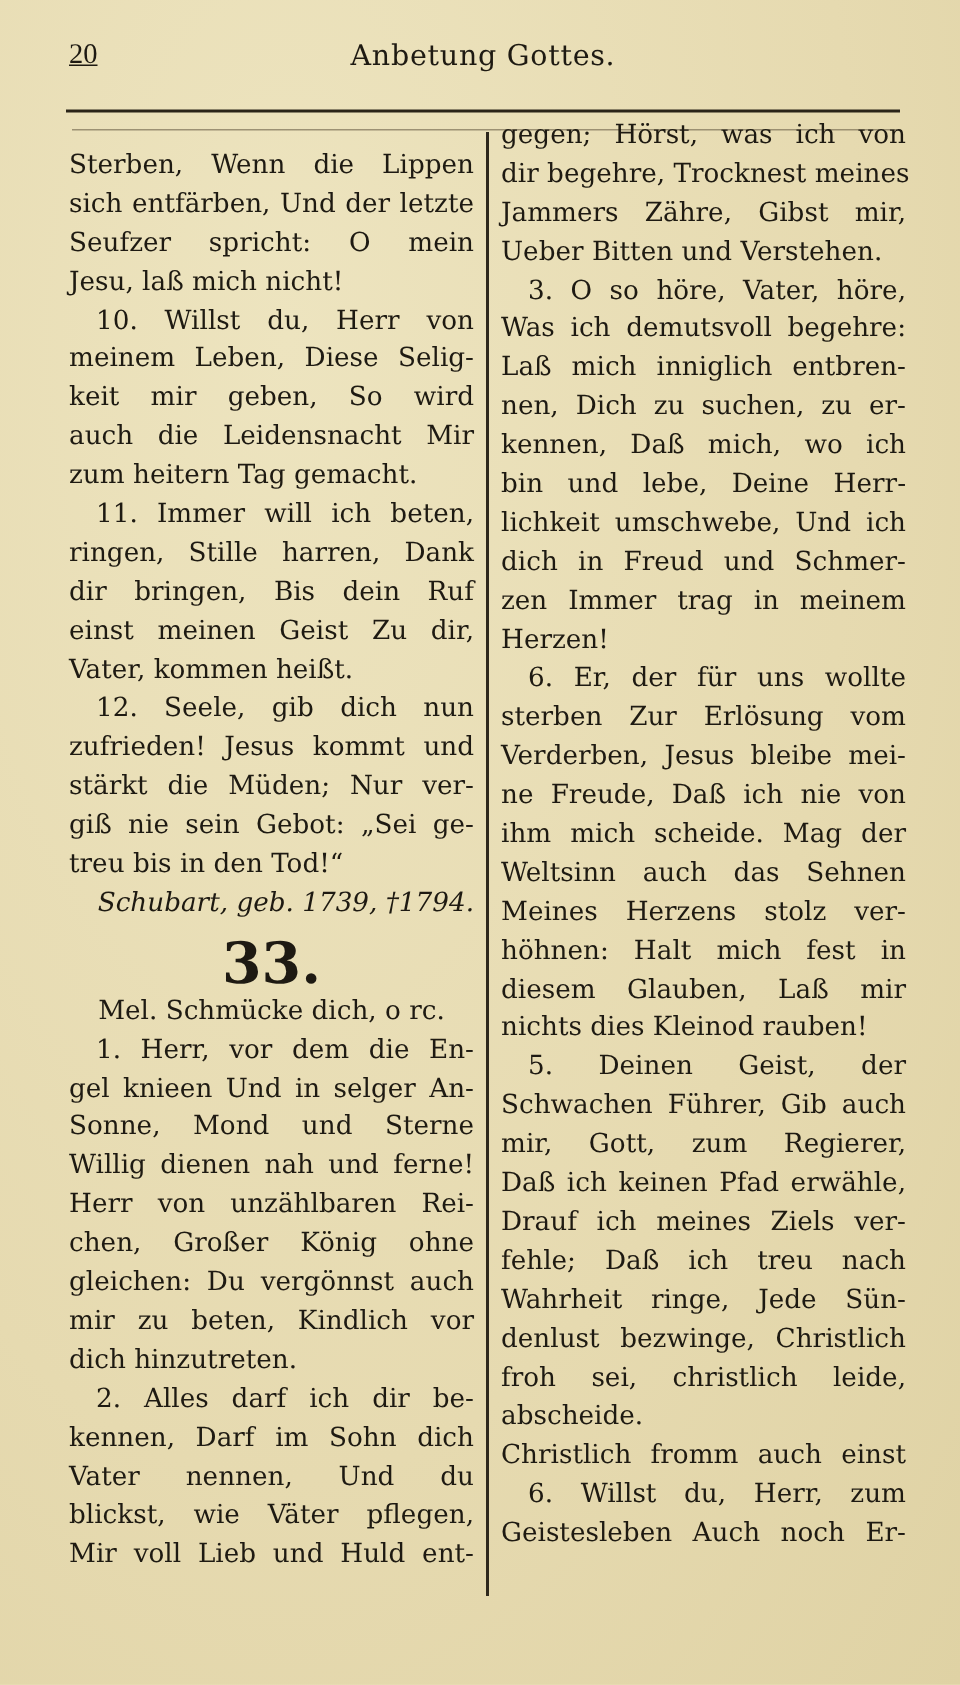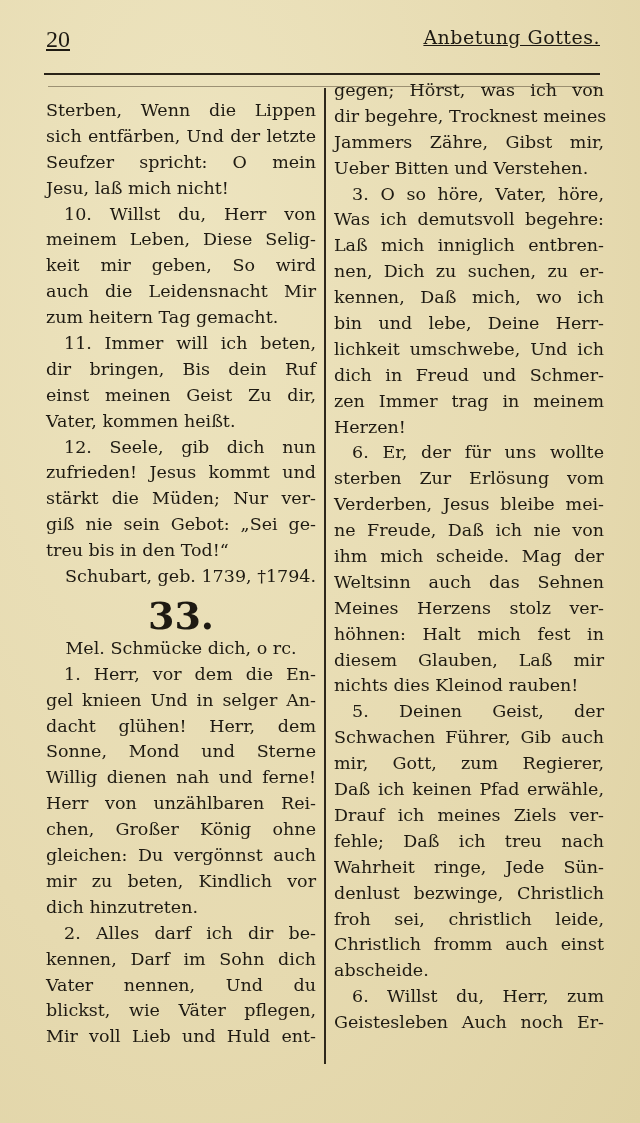--- a/index.html
+++ b/index.html
@@ -9,25 +9,25 @@
     background-image: radial-gradient(ellipse at 30% 20%, #ede4bf 0%, #e6dab0 60%, #dfd2a4 100%);
     font-family: "DejaVu Serif", serif;
     color: #1e1a12;
     position: relative;
   }
   .header {
     position: absolute; left: 44px; top: 22px; width: 556px; height: 28px;
   }
   .page-num {
     position: absolute; left: 2px; top: 4px;
-    font-family: "Liberation Serif", serif; font-size: 24px; text-decoration: underline;
+    font-family: "Liberation Serif", serif; font-size: 19px; text-decoration: underline;
   }
   .running-head {
-    position: absolute; left: 0; right: 0; top: 4px; text-align: right;
-    font-family: "DejaVu Serif", serif; font-size: 19px; letter-spacing: 0.5px; text-decoration: underline;
+    position: absolute; left: 0; right: 0; top: 4px; text-align: center;
+    font-family: "DejaVu Serif", serif; font-size: 19px; letter-spacing: 0.5px;
   }
   .rule-top {
     position: absolute; left: 44px; top: 73px; width: 556px; height: 2px; background: #2a2418;
   }
   .rule-thin {
     position: absolute; left: 48px; top: 86px; width: 550px; height: 1px; background: #7a6f55; opacity: 0.7;
   }
   .col-divider {
     position: absolute; left: 324px; top: 88px; width: 2px; height: 976px; background: #2e281c;
   }
@@ -36,21 +36,21 @@
     font-size: 17.5px; line-height: 25.9px;
   }
   .col-left { left: 46px; width: 270px; margin-top: 20px; }
   .col-right { left: 334px; width: 270px; }
   .line {
     display: block; white-space: nowrap; text-align: justify; text-align-last: justify;
     height: 25.9px;
   }
   .line.last { text-align-last: left; }
   .line.indent { padding-left: 18px; }
-  .line.right { text-align: right; text-align-last: right; }
+  .line.right { text-align: right; text-align-last: right; font-style: italic; }
   .hymn-num {
     display: block; text-align: center; font-family: "DejaVu Serif", serif;
     font-weight: bold; font-size: 38px; height: 46px; line-height: 52px;
   }
   .melody { display: block; text-align: center; height: 25.9px; }
 </style>
 </head>
 <body>
 
 <div class="header">
@@ -66,36 +66,36 @@
       <span class="line ">Sterben, Wenn die Lippen</span>
       <span class="line ">sich entfärben, Und der letzte</span>
       <span class="line ">Seufzer spricht: O mein</span>
       <span class="line last">Jesu, laß mich nicht!</span>
       <span class="line indent">10. Willst du, Herr von</span>
       <span class="line ">meinem Leben, Diese Selig-</span>
       <span class="line ">keit mir geben, So wird</span>
       <span class="line ">auch die Leidensnacht Mir</span>
       <span class="line last">zum heitern Tag gemacht.</span>
       <span class="line indent">11. Immer will ich beten,</span>
+      <span class="line ">ringen, Stille harren, Dank</span>
       <span class="line ">dir bringen, Bis dein Ruf</span>
       <span class="line ">einst meinen Geist Zu dir,</span>
       <span class="line last">Vater, kommen heißt.</span>
       <span class="line indent">12. Seele, gib dich nun</span>
       <span class="line ">zufrieden! Jesus kommt und</span>
       <span class="line ">stärkt die Müden; Nur ver-</span>
       <span class="line ">giß nie sein Gebot: „Sei ge-</span>
       <span class="line last">treu bis in den Tod!“</span>
     </div>
   <span class="line right">Schubart, geb. 1739, †1794.</span>
   <span class="hymn-num">33.</span>
   <span class="melody">Mel. Schmücke dich, o rc.</span>
   <div id="left-b">
       <span class="line indent">1. Herr, vor dem die En-</span>
       <span class="line ">gel knieen Und in selger An-</span>
-      <span class="line ">dacht glühen! Herr, dem</span>
       <span class="line ">Sonne, Mond und Sterne</span>
       <span class="line ">Willig dienen nah und ferne!</span>
       <span class="line ">Herr von unzählbaren Rei-</span>
       <span class="line ">chen, Großer König ohne</span>
       <span class="line ">gleichen: Du vergönnst auch</span>
       <span class="line ">mir zu beten, Kindlich vor</span>
       <span class="line last">dich hinzutreten.</span>
       <span class="line indent">2. Alles darf ich dir be-</span>
       <span class="line ">kennen, Darf im Sohn dich</span>
       <span class="line ">Vater nennen, Und du</span>
@@ -132,18 +132,18 @@
       <span class="line last">nichts dies Kleinod rauben!</span>
       <span class="line indent">5. Deinen Geist, der</span>
       <span class="line ">Schwachen Führer, Gib auch</span>
       <span class="line ">mir, Gott, zum Regierer,</span>
       <span class="line ">Daß ich keinen Pfad erwähle,</span>
       <span class="line ">Drauf ich meines Ziels ver-</span>
       <span class="line ">fehle; Daß ich treu nach</span>
       <span class="line ">Wahrheit ringe, Jede Sün-</span>
       <span class="line ">denlust bezwinge, Christlich</span>
       <span class="line ">froh sei, christlich leide,</span>
+      <span class="line last">abscheide.</span>
       <span class="line ">Christlich fromm auch einst</span>
-      <span class="line last">abscheide.</span>
       <span class="line indent">6. Willst du, Herr, zum</span>
       <span class="line ">Geistesleben Auch noch Er-</span>
     </div>
 </div>
 
 </body></html>

